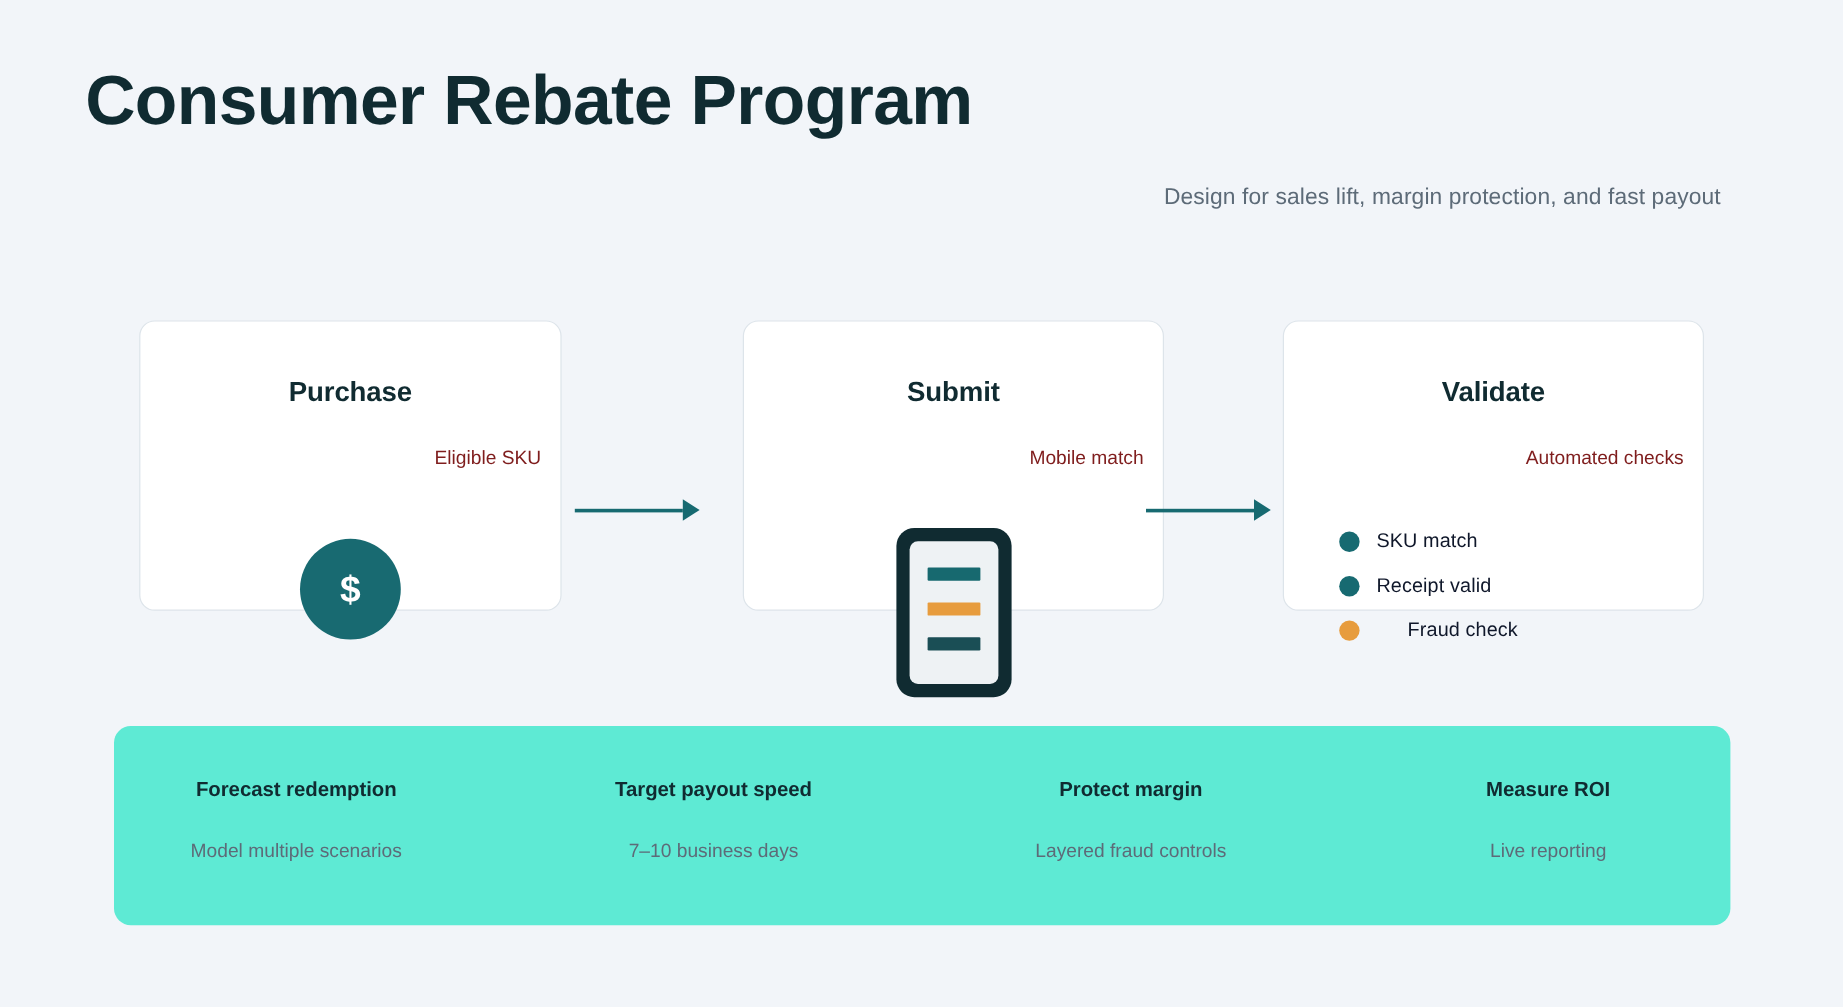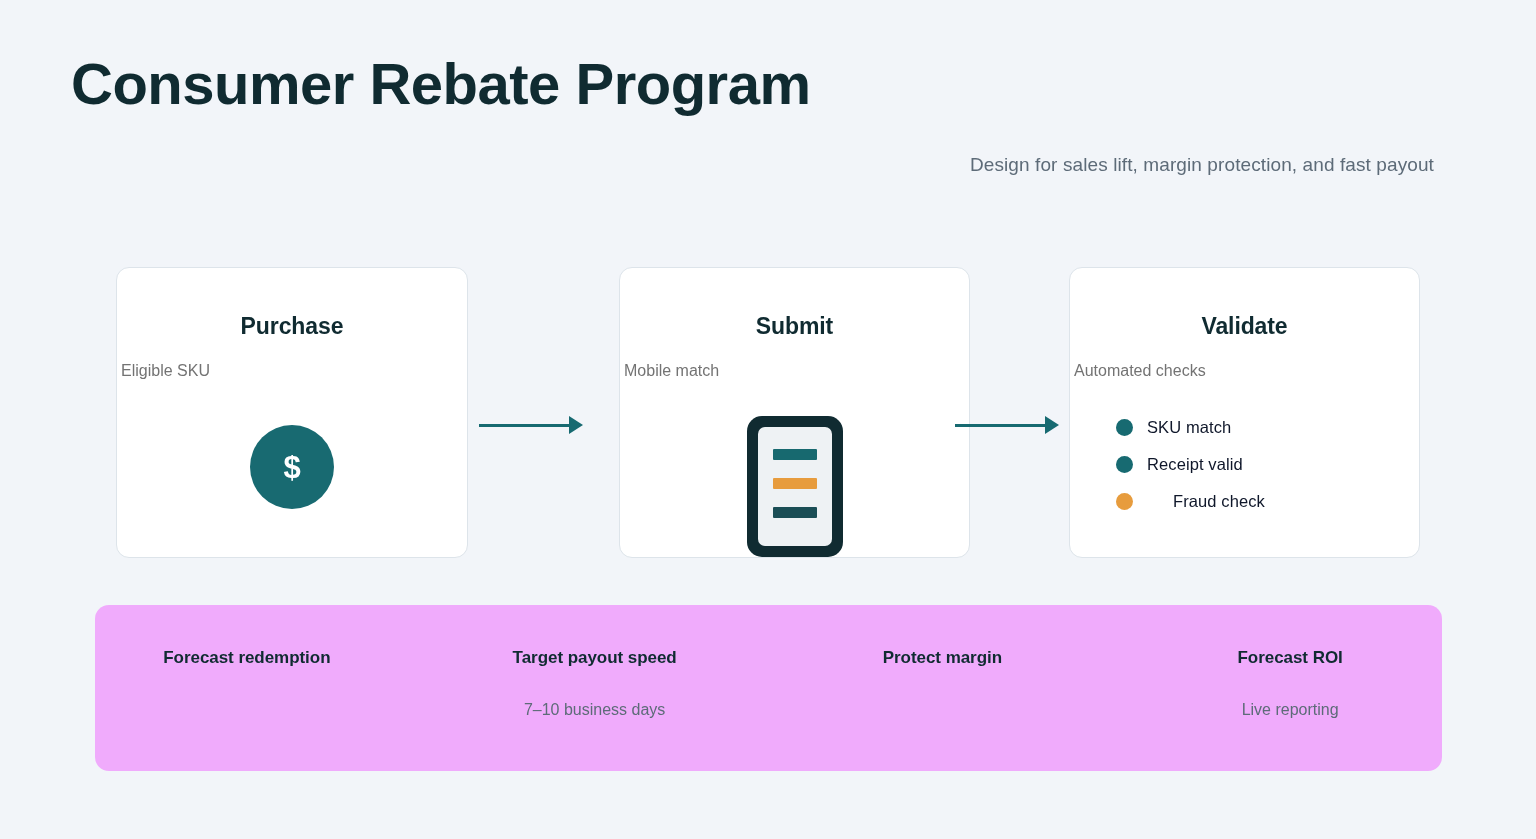--- a/index.html
+++ b/index.html
@@ -49,46 +49,46 @@
   .flow {
     position: absolute;
     left: 116px;
     top: 267px;
     width: 1304px;
     height: 291px;
   }
   .card {
     position: absolute;
     top: 0;
-    height: 291px;
+    height: 242px;
     background: #ffffff;
     border: 1px solid #dde4ea;
     border-radius: 13px;
     box-sizing: border-box;
   }
   .card-1 { left: 0px;   width: 352px; }
   .card-2 { left: 503px; width: 351px; }
   .card-3 { left: 953px; width: 351px; }
 
   .card-title {
     margin: 0;
     padding-top: 45px;
     text-align: center;
     font-size: 23px;
     font-weight: 700;
     color: #102b31;
     letter-spacing: -0.1px;
   }
   .card-sub {
-    margin: 4px;
+    margin: 16px;
     padding-top: 18px;
-    text-align: left;
+    text-align: right;
     font-size: 16px;
     font-weight: 400;
-    color: #737373;
+    color: #7f1d1d;
   }
 
   
   .badge-wrap {
     display: flex;
     justify-content: center;
     padding-top: 41px;
   }
   .dollar-badge {
     width: 84px;
@@ -185,21 +185,21 @@
     flex: 0 0 auto;
   }
 
   
   .metrics {
     position: absolute;
     left: 95px;
     top: 605px;
     width: 1347px;
     height: 166px;
-    background: #f0abfc;
+    background: #5eead4;
     border-radius: 14px;
     display: flex;
     gap: 44px;
   }
   .metric {
     flex: 1 1 0;
     text-align: center;
     padding-top: 43px;
     box-sizing: border-box;
   }
@@ -281,27 +281,29 @@
           <span class="check-label">Fraud check</span>
         </li>
       </ul>
     </div>
 
   </div>
 
   <div class="metrics">
     <div class="metric">
       <p class="metric-label">Forecast redemption</p>
+      <p class="metric-value">Model multiple scenarios</p>
     </div>
     <div class="metric">
       <p class="metric-label">Target payout speed</p>
       <p class="metric-value">7–10 business days</p>
     </div>
     <div class="metric">
       <p class="metric-label">Protect margin</p>
+      <p class="metric-value">Layered fraud controls</p>
     </div>
     <div class="metric">
-      <p class="metric-label">Forecast ROI</p>
+      <p class="metric-label">Measure ROI</p>
       <p class="metric-value">Live reporting</p>
     </div>
   </div>
 
 </div>
 
 </body></html>

